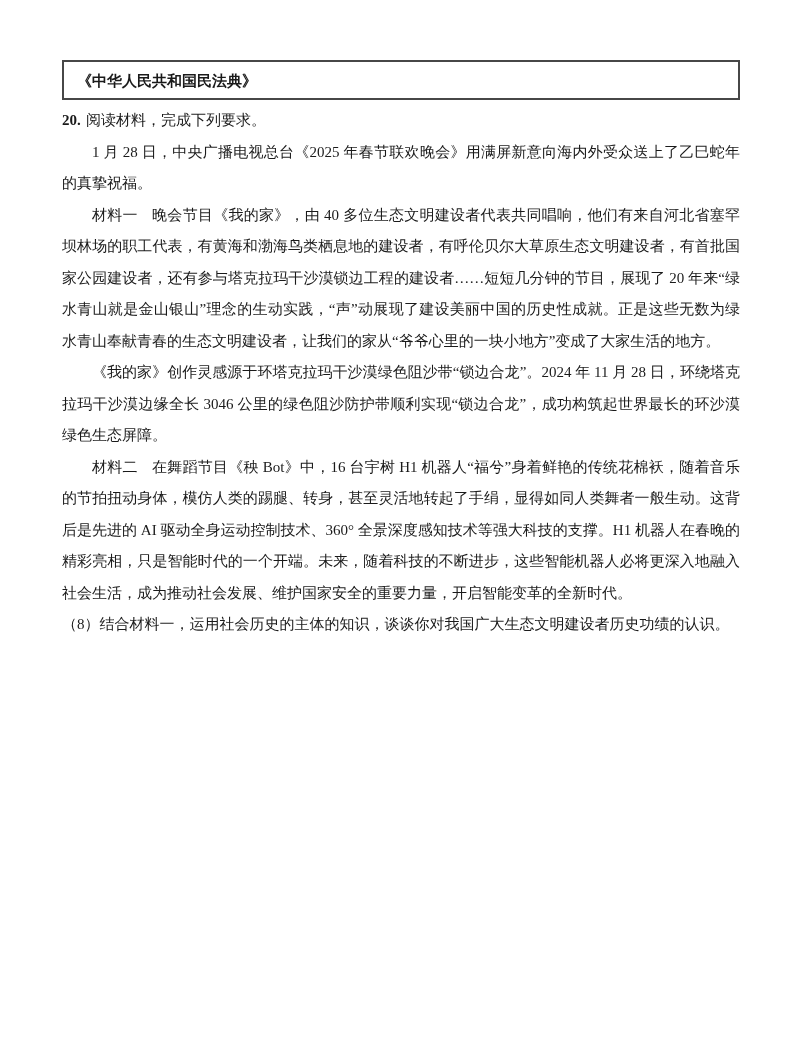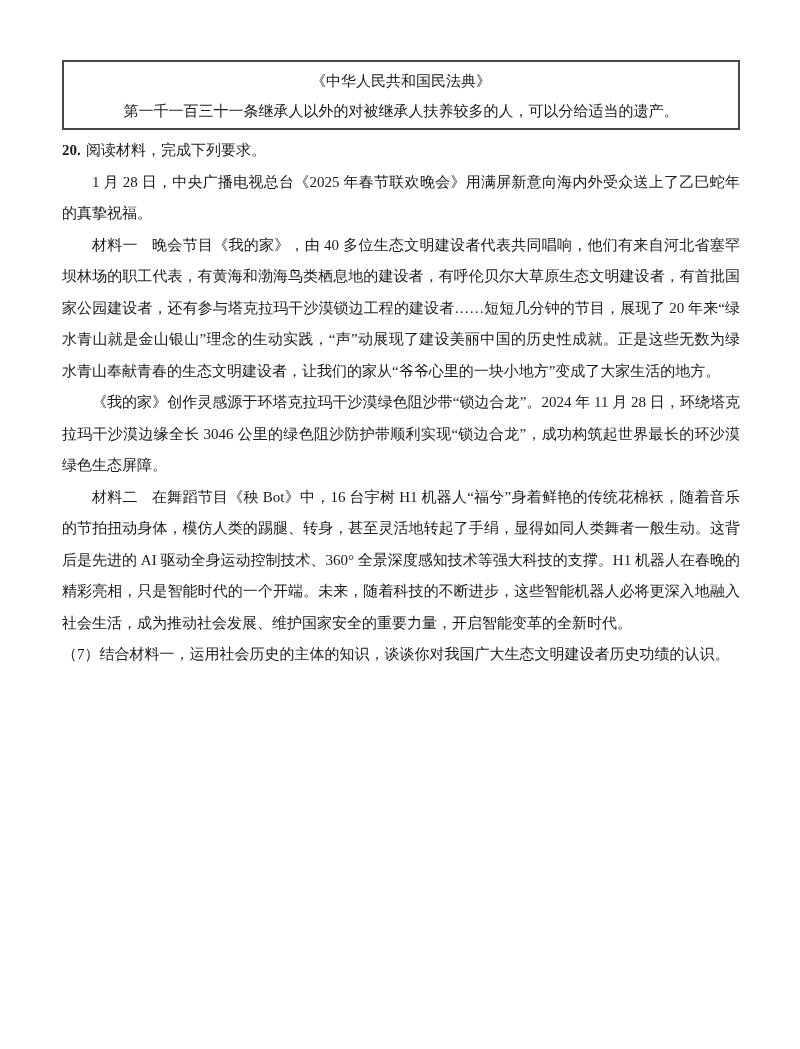--- a/index.html
+++ b/index.html
@@ -20,45 +20,45 @@
     line-height: 31.5px;
     text-align: justify;
   }
   .law-box {
     border: 2px solid #474747;
     padding: 4px 13px 2px 13px;
     margin-bottom: 5px;
   }
   .law-box p {
     line-height: 30px;
-    text-align: center;
+    text-align: left;
+    font-weight: bold;
   }
   .line { text-indent: 0; }
   .para { text-indent: 2em; font-family: Liberation Serif, serif; }
   .mlabel { margin-right: 0.95em; }
   .num { margin-right: 0.35em; font-weight: bold; }
 </style>
 </head>
 <body>
 
 <div class="doc">
 
   <div class="law-box">
     <p>《中华人民共和国民法典》</p>
-    <p>第一千一百三十一条继承人以外的对被继承人扶养较多的人，可以分给适当的遗产。</p>
   </div>
 
 
   <p class="line"><span class="num">20.</span><span>阅读材料，完成下列要求。</span></p>
 
   <p class="para">1 月 28 日，中央广播电视总台《2025 年春节联欢晚会》用满屏新意向海内外受众送上了乙巳蛇年的真挚祝福。</p>
 
   <p class="para"><span class="mlabel">材料一</span><span>晚会节目《我的家》，由 40 多位生态文明建设者代表共同唱响，他们有来自河北省塞罕坝林场的职工代表，有黄海和渤海鸟类栖息地的建设者，有呼伦贝尔大草原生态文明建设者，有首批国家公园建设者，还有参与塔克拉玛干沙漠锁边工程的建设者……短短几分钟的节目，展现了 20 年来“绿水青山就是金山银山”理念的生动实践，“声”动展现了建设美丽中国的历史性成就。正是这些无数为绿水青山奉献青春的生态文明建设者，让我们的家从“爷爷心里的一块小地方”变成了大家生活的地方。</span></p>
 
   <p class="para">《我的家》创作灵感源于环塔克拉玛干沙漠绿色阻沙带“锁边合龙”。2024 年 11 月 28 日，环绕塔克拉玛干沙漠边缘全长 3046 公里的绿色阻沙防护带顺利实现“锁边合龙”，成功构筑起世界最长的环沙漠绿色生态屏障。</p>
 
   <p class="para"><span class="mlabel">材料二</span><span>在舞蹈节目《秧 Bot》中，16 台宇树 H1 机器人“福兮”身着鲜艳的传统花棉袄，随着音乐的节拍扭动身体，模仿人类的踢腿、转身，甚至灵活地转起了手绢，显得如同人类舞者一般生动。这背后是先进的 AI 驱动全身运动控制技术、360° 全景深度感知技术等强大科技的支撑。H1 机器人在春晚的精彩亮相，只是智能时代的一个开端。未来，随着科技的不断进步，这些智能机器人必将更深入地融入社会生活，成为推动社会发展、维护国家安全的重要力量，开启智能变革的全新时代。</span></p>
 
-  <p class="line">（7）结合材料一，运用社会历史的主体的知识，谈谈你对我国广大生态文明建设者历史功绩的认识。</p>
+  <p class="line">（8）结合材料一，运用社会历史的主体的知识，谈谈你对我国广大生态文明建设者历史功绩的认识。</p>
 
 
 
 </div>
 
 </body></html>

